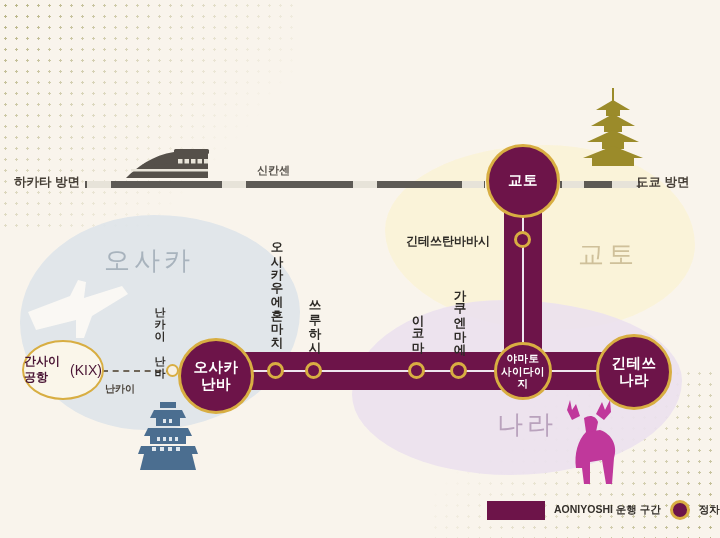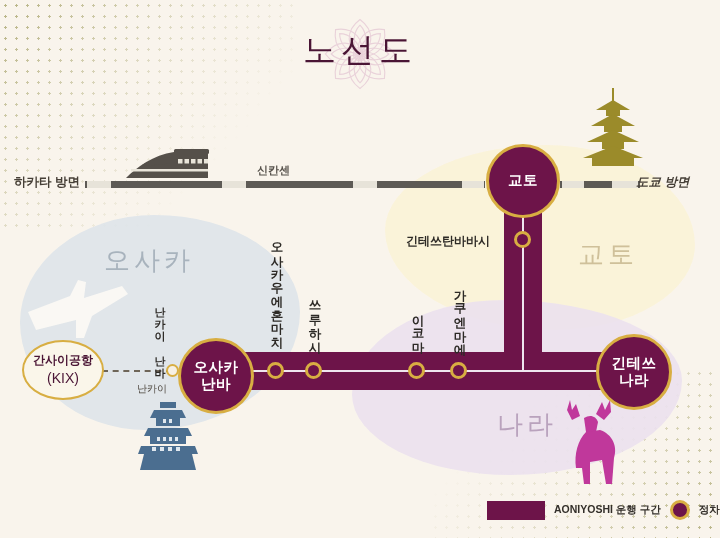--- a/index.html
+++ b/index.html
@@ -49,21 +49,21 @@
   
   .region{position:absolute;font-size:26px;letter-spacing:4px;
     font-family:"Liberation Serif","DejaVu Serif",serif;white-space:nowrap;}
   .region-osaka{left:104px;top:243px;color:#a8b3bd;}
   .region-kyoto{left:578px;top:237px;color:#cfc09a;}
   .region-nara{left:497px;top:407px;color:#b9a2bd;}
 
   
   .shin-label{position:absolute;font-size:12.5px;color:#463f37;white-space:nowrap;font-weight:700;}
   .shin-left{left:14px;top:174px;}
-  .shin-right{left:636px;top:174px;font-style:italic;}
+  .shin-right{left:636px;top:174px;}
   .shin-name{position:absolute;left:213px;top:163px;font-size:11px;color:#55504a;font-weight:700;margin-left:44px;}
 
   
   .ln{position:absolute;}
 
   
   .sk-track{height:7px;background:#5d5a55;top:181px;}
   .sk-cap{position:absolute;height:7px;background:#e7e3d9;top:181px;}
 
   
@@ -83,35 +83,35 @@
     display:flex;align-items:center;justify-content:center;text-align:center;
     font-size:14.5px;line-height:1.18;font-weight:700;letter-spacing:.5px;}
   .node-kyoto{left:486px;top:144px;width:74px;height:74px;}
   .node-osaka{left:178px;top:338px;width:76px;height:76px;}
   .node-nara{left:596px;top:334px;width:76px;height:76px;text-align:center;}
   .node-saidaiji{left:494px;top:342px;width:58px;height:58px;font-size:10.5px;font-weight:700;}
 
   
   .node-kix{position:absolute;left:22px;top:340px;width:82px;height:60px;border-radius:50%;
     background:#faf6ea;border:2.4px solid #d8ae42;box-sizing:border-box;
-    display:flex;flex-direction:column;align-items:center;justify-content:center;
+    display:flex;flex-direction:row;align-items:center;justify-content:center;
     color:#4a1535;font-size:12px;line-height:1.3;font-weight:700;}
   .node-kix .kix-sub{font-size:14px;font-weight:400;}
 
   
   .stop{position:absolute;width:17px;height:17px;border-radius:50%;
     background:#6d1449;border:3.4px solid #d8ae42;box-sizing:border-box;}
   .stop-sm{position:absolute;width:13px;height:13px;border-radius:50%;
     background:#f6f0e4;border:2.6px solid #d8ae42;box-sizing:border-box;}
 
   
   .vlabel{position:absolute;writing-mode:vertical-rl;text-orientation:upright;
     font-size:12.5px;letter-spacing:1px;color:#2d2a26;font-weight:700;white-space:nowrap;}
   .hlabel{position:absolute;font-size:12px;color:#2d2a26;font-weight:700;white-space:nowrap;}
-  .slabel{position:absolute;font-size:10px;color:#4b443c;font-weight:400;white-space:nowrap;margin-left:32px;}
+  .slabel{position:absolute;font-size:10px;color:#4b443c;font-weight:700;white-space:nowrap;}
 
   
   .legend{position:absolute;left:487px;top:500px;display:flex;align-items:center;gap:9px;}
   .legend-swatch{width:58px;height:19px;background:#6d1449;}
   .legend-txt{font-size:10.5px;color:#332f2a;font-weight:700;white-space:nowrap;}
   .legend-dot{width:20px;height:20px;border-radius:50%;background:#6d1449;
     border:3px solid #d8ae42;box-sizing:border-box;}
 
   .ico{position:absolute;}
 </style>
@@ -121,39 +121,20 @@
 <div id="map">
 
   <div class="bg-base"></div>
   <div class="dots-tl"></div>
   <div class="dots-br"></div>
 
   <div class="wash wash-osaka"></div>
   <div class="wash wash-kyoto"></div>
   <div class="wash wash-nara"></div>
 
-  <div class="title-wrap">
-    <svg class="emblem" width="96" height="96" viewBox="0 0 100 100">
-      <g fill="none" stroke="#e8cfd8" stroke-width="1.2">
-        <g id="pet">
-          <path d="M50 50 C36 44 34 26 50 14 C66 26 64 44 50 50 Z"></path>
-          <path d="M50 50 C40 40 44 26 50 20 C56 26 60 40 50 50 Z"></path>
-        </g>
-        <use href="#pet" transform="rotate(45 50 50)"></use>
-        <use href="#pet" transform="rotate(90 50 50)"></use>
-        <use href="#pet" transform="rotate(135 50 50)"></use>
-        <use href="#pet" transform="rotate(180 50 50)"></use>
-        <use href="#pet" transform="rotate(225 50 50)"></use>
-        <use href="#pet" transform="rotate(270 50 50)"></use>
-        <use href="#pet" transform="rotate(315 50 50)"></use>
-        <circle cx="50" cy="50" r="7"></circle>
-      </g>
-    </svg>
-    <div class="title">노선도</div>
-  </div>
 
   <div class="region region-osaka">오사카</div>
   <div class="region region-kyoto">교토</div>
   <div class="region region-nara">나라</div>
 
   <div class="ln sk-track" style="left:85px;width:400px;"></div>
   <div class="ln sk-track" style="left:560px;width:80px;"></div>
   <div class="sk-cap" style="left:87px;width:24px;"></div>
   <div class="sk-cap" style="left:222px;width:24px;"></div>
   <div class="sk-cap" style="left:353px;width:24px;"></div>
@@ -259,20 +240,26 @@
     </span>
   </div>
 
   <div class="node node-nara">
     <span>
       <span>긴테쓰</span><br>
       <span>나라</span>
     </span>
   </div>
 
+  <div class="node node-saidaiji">
+    <span>
+      <span>야마토</span><br>
+      <span>사이다이지</span>
+    </span>
+  </div>
 
   <div class="stop" style="left:514px;top:231px;"></div>
   <div class="stop" style="left:267px;top:362px;"></div>
   <div class="stop" style="left:305px;top:362px;"></div>
   <div class="stop" style="left:408px;top:362px;"></div>
   <div class="stop" style="left:450px;top:362px;"></div>
 
   <div class="hlabel" style="left:406px;top:233px;text-align:center;">긴테쓰탄바바시</div>
   <div class="vlabel" style="left:268px;top:233px;">오사카우에혼마치</div>
   <div class="vlabel" style="left:306px;top:292px;">쓰루하시</div>

